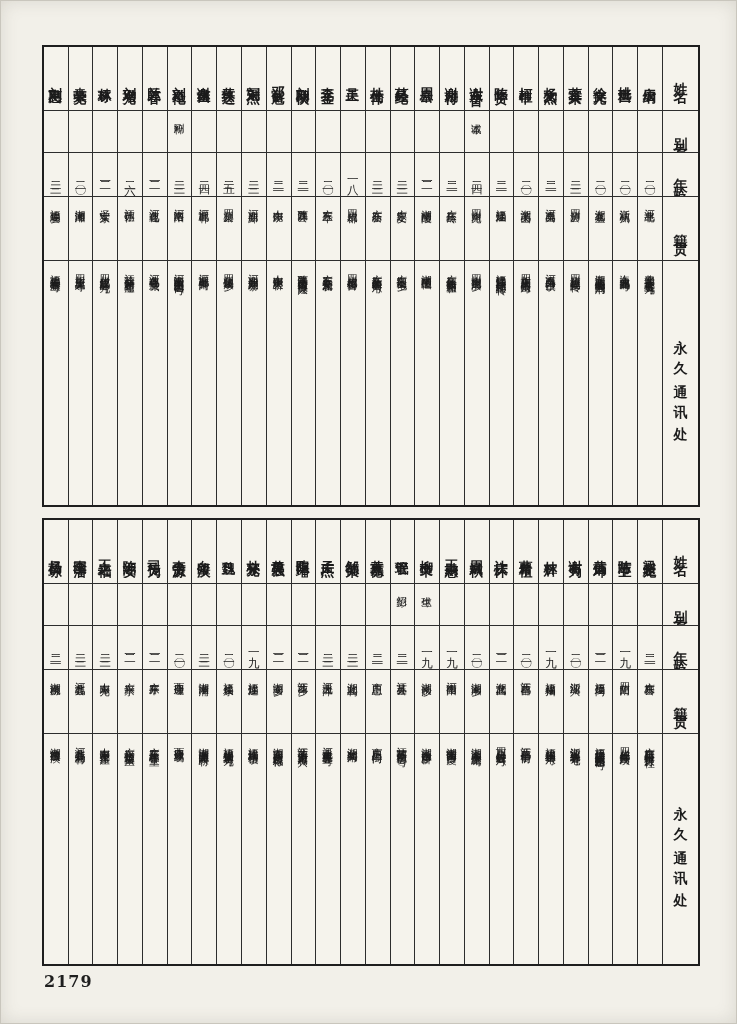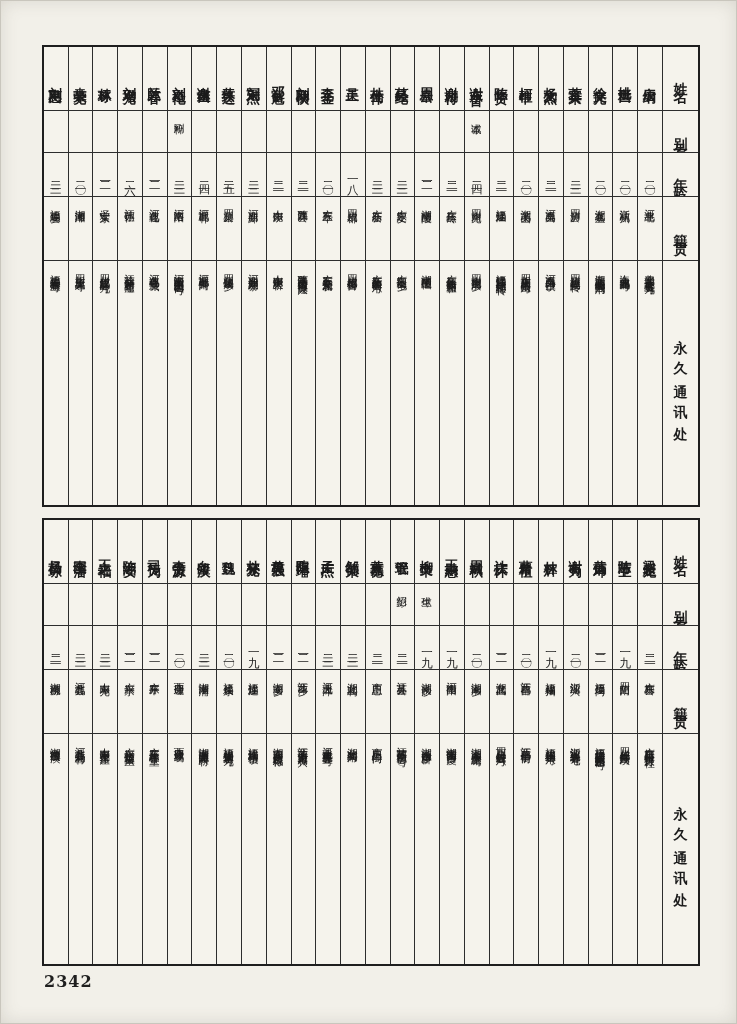--- a/index.html
+++ b/index.html
@@ -425,15 +425,15 @@
       </div>
       <div class="col">
         <div class="cell name">杨昌琼</div>
         <div class="cell alias"></div>
         <div class="cell age">二二</div>
         <div class="cell native_place">湖南桃源</div>
         <div class="cell address">湖南常德双溪口</div>
       </div>
     </div>
 
-  <div class="page-number">2342</div>
+  <div class="page-number">2179</div>
 
 </div>
 
 </body></html>

